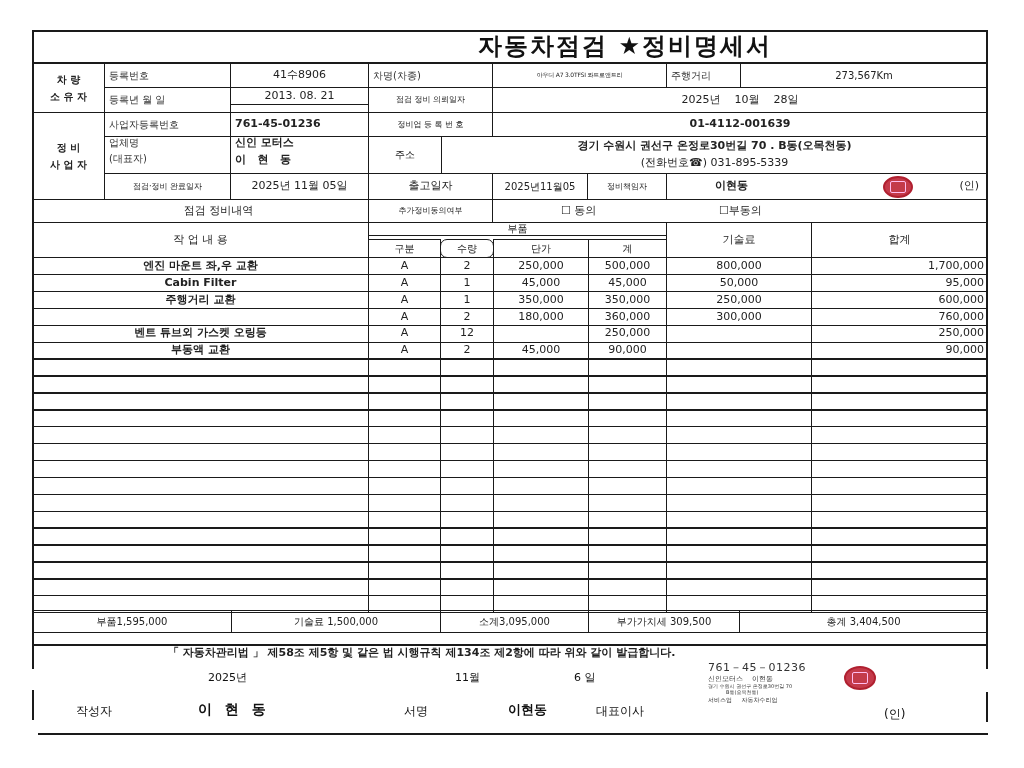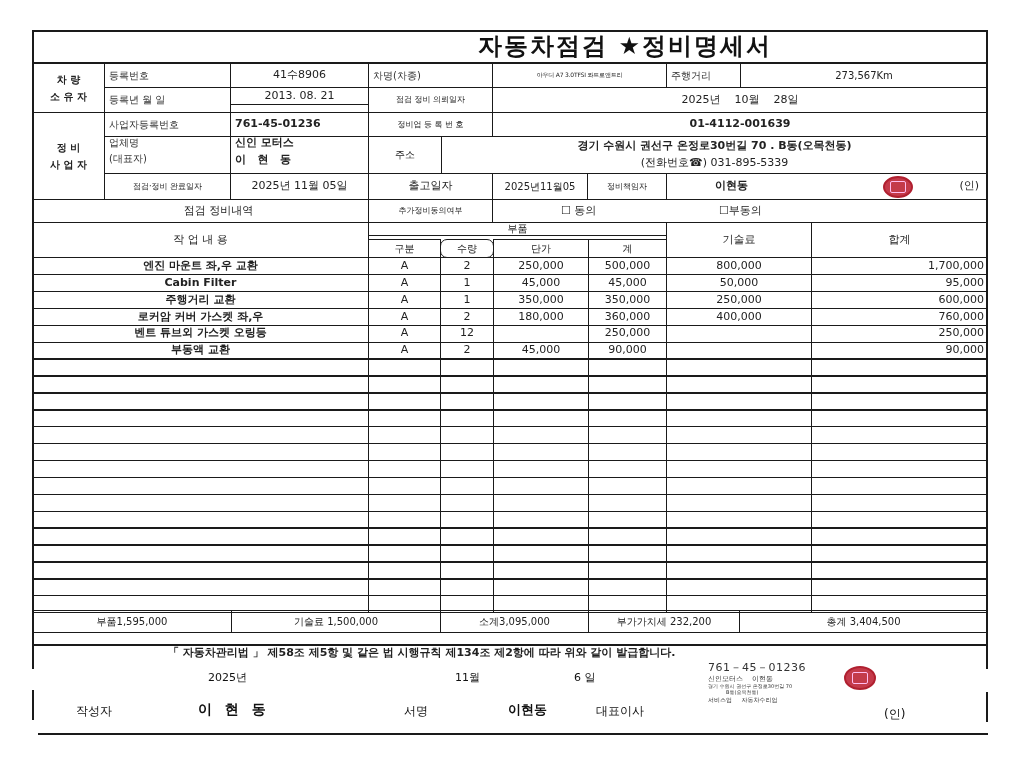--- a/index.html
+++ b/index.html
@@ -134,26 +134,25 @@
     <div class="abs" style="left: 0px; top: 33.8px; width: 956px; height: 17.9px;">
       <div class="cell num " style="left: 0px; top: 0px; width: 337px; height: 18.4px; border-width: 1.2px; font-weight: bold;">주행거리 교환</div>
       <div class="cell num " style="left: 336px; top: 0px; width: 73px; height: 18.4px; border-width: 1.2px;">A</div>
       <div class="cell num " style="left: 408px; top: 0px; width: 54px; height: 18.4px; border-width: 1.2px;">1</div>
       <div class="cell num " style="left: 461px; top: 0px; width: 96px; height: 18.4px; border-width: 1.2px;">350,000</div>
       <div class="cell num " style="left: 556px; top: 0px; width: 79px; height: 18.4px; border-width: 1.2px;">350,000</div>
       <div class="cell num " style="left: 634px; top: 0px; width: 146px; height: 18.4px; border-width: 1.2px;">250,000</div>
       <div class="cell num right" style="left: 779px; top: 0px; width: 177px; height: 18.4px; border-width: 1.2px;">600,000</div>
     </div>
     <div class="abs" style="left: 0px; top: 50.7px; width: 956px; height: 17.9px;">
-      <div class="cell num " style="left: 0px; top: 0px; width: 337px; height: 18.4px; border-width: 1.2px; font-weight: bold;">로커암 커버 가스켓 좌,우</div>
       <div class="cell num " style="left: 336px; top: 0px; width: 73px; height: 18.4px; border-width: 1.2px;">A</div>
       <div class="cell num " style="left: 408px; top: 0px; width: 54px; height: 18.4px; border-width: 1.2px;">2</div>
       <div class="cell num " style="left: 461px; top: 0px; width: 96px; height: 18.4px; border-width: 1.2px;">180,000</div>
       <div class="cell num " style="left: 556px; top: 0px; width: 79px; height: 18.4px; border-width: 1.2px;">360,000</div>
-      <div class="cell num " style="left: 634px; top: 0px; width: 146px; height: 18.4px; border-width: 1.2px;">400,000</div>
+      <div class="cell num " style="left: 634px; top: 0px; width: 146px; height: 18.4px; border-width: 1.2px;">300,000</div>
       <div class="cell num right" style="left: 779px; top: 0px; width: 177px; height: 18.4px; border-width: 1.2px;">760,000</div>
     </div>
     <div class="abs" style="left: 0px; top: 67.6px; width: 956px; height: 17.9px;">
       <div class="cell num " style="left: 0px; top: 0px; width: 337px; height: 18.4px; border-width: 1.2px; font-weight: bold;">벤트 튜브외 가스켓 오링등</div>
       <div class="cell num " style="left: 336px; top: 0px; width: 73px; height: 18.4px; border-width: 1.2px;">A</div>
       <div class="cell num " style="left: 408px; top: 0px; width: 54px; height: 18.4px; border-width: 1.2px;">12</div>
       <div class="cell num " style="left: 461px; top: 0px; width: 96px; height: 18.4px; border-width: 1.2px;"></div>
       <div class="cell num " style="left: 556px; top: 0px; width: 79px; height: 18.4px; border-width: 1.2px;">250,000</div>
       <div class="cell num " style="left: 634px; top: 0px; width: 146px; height: 18.4px; border-width: 1.2px;"></div>
       <div class="cell num right" style="left: 779px; top: 0px; width: 177px; height: 18.4px; border-width: 1.2px;">250,000</div>
@@ -300,21 +299,21 @@
       <div class="cell num " style="left: 461px; top: 0px; width: 96px; height: 18.4px; border-width: 1.2px;"></div>
       <div class="cell num " style="left: 556px; top: 0px; width: 79px; height: 18.4px; border-width: 1.2px;"></div>
       <div class="cell num " style="left: 634px; top: 0px; width: 146px; height: 18.4px; border-width: 1.2px;"></div>
       <div class="cell num right" style="left: 779px; top: 0px; width: 177px; height: 18.4px; border-width: 1.2px;"></div>
     </div>
   </div>
 
 <div class="cell num" style="left:32px;top:610px;width:200px;height:23px;font-size:10px;">부품1,595,000</div>
 <div class="cell num" style="left:231px;top:610px;width:210px;height:23px;font-size:10px;">기술료 1,500,000</div>
 <div class="cell num" style="left:440px;top:610px;width:149px;height:23px;font-size:10px;">소계3,095,000</div>
-<div class="cell num" style="left:588px;top:610px;width:152px;height:23px;font-size:10px;">부가가치세 232,200</div>
+<div class="cell num" style="left:588px;top:610px;width:152px;height:23px;font-size:10px;">부가가치세 309,500</div>
 <div class="cell num" style="left:739px;top:610px;width:249px;height:23px;font-size:10px;">총계 3,404,500</div>
 <div class="cell" style="left:32px;top:632px;width:956px;height:14px;"></div>
 
 <div class="abs" style="left:32px;top:645px;width:2px;height:24px;background:#1a1a1a;"></div>
 <div class="abs" style="left:986px;top:645px;width:2px;height:24px;background:#1a1a1a;"></div>
 <div class="abs" style="left:32px;top:690px;width:2px;height:30px;background:#1a1a1a;"></div>
 <div class="abs" style="left:986px;top:692px;width:2px;height:30px;background:#1a1a1a;"></div>
 <div class="abs" style="left:38px;top:733px;width:950px;height:2px;background:#1a1a1a;"></div>
 
 <div class="txt" style="left:168px;top:645px;font-size:11px;font-weight:bold;color:#222;">「 자동차관리법 」 제58조 제5항 및 같은 법 시행규칙 제134조 제2항에 따라 위와 같이 발급합니다.</div>

